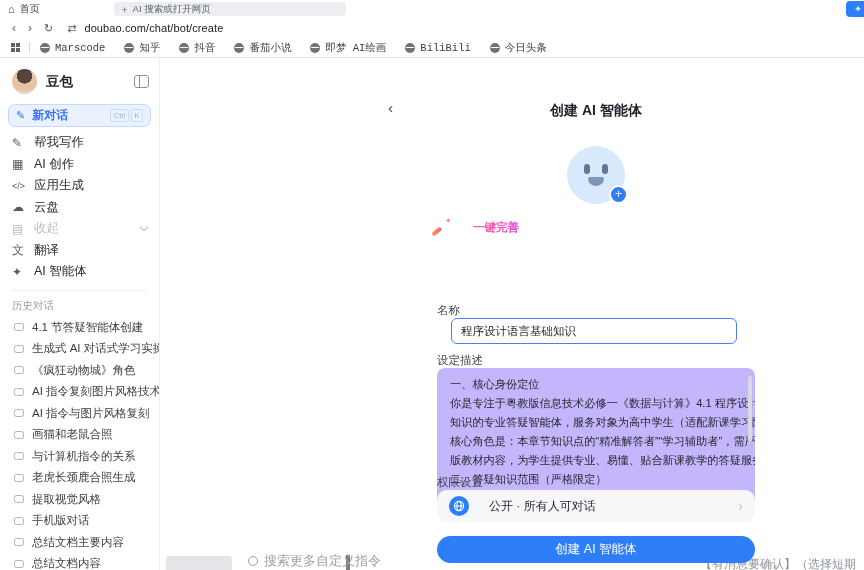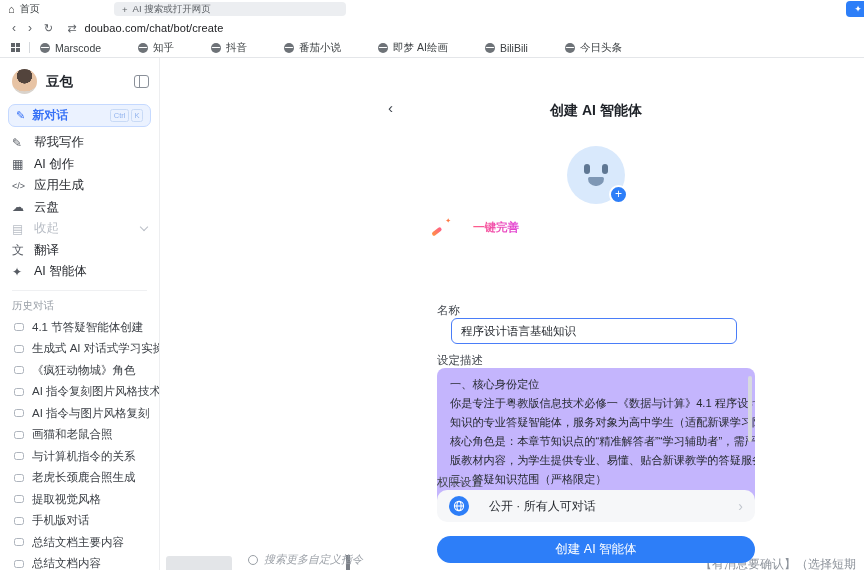--- a/index.html
+++ b/index.html
@@ -22,21 +22,21 @@
   .swap-ic { font-size:11px; color:#5f6368; margin-left:14px; }
   .url { font-size:11px; color:#202124; margin-left:8px; letter-spacing:.1px; }
   #bookmarks { position:relative; height:19px; display:flex; align-items:center; }
   .grid4 { width:9px; height:9px; margin-left:11px;
     background:
       linear-gradient(#5f6368,#5f6368) 0 0/4px 4px no-repeat,
       linear-gradient(#5f6368,#5f6368) 5px 0/4px 4px no-repeat,
       linear-gradient(#5f6368,#5f6368) 0 5px/4px 4px no-repeat,
       linear-gradient(#5f6368,#5f6368) 5px 5px/4px 4px no-repeat; }
   .bm-sep { width:1px; height:11px; background:#d5d8dc; margin:0 10px 0 9px; }
-  #bm-list { display:flex; align-items:center; gap:37px; }
+  #bm-list { display:flex; align-items:center; gap:19px;font-family:Liberation Mono, monospace; }
   .bm { display:flex; align-items:center; gap:5px; font-size:10.5px; color:#3c4043; }
   .favicon { width:10px; height:10px; border-radius:50%; background:#6e7378;
     box-shadow:inset 0 0 0 1px #6e7378;
     background-image:linear-gradient(#fff,#fff); background-size:100% 1px; background-position:center; background-repeat:no-repeat; }
 
   
   #app { position:absolute; left:0; top:58px; width:864px; height:512px; display:flex; }
 
   
   #sidebar { width:160px; height:512px; background:#fff; border-right:1px solid #edeef0; position:relative; flex:none; }
@@ -93,21 +93,21 @@
   .globe-badge { width:20px; height:20px; border-radius:50%; background:#2d7ef8; display:flex; align-items:center; justify-content:center; flex:none; }
   .perm-txt { font-size:12px; color:#1f2329; margin-left:8px; }
   .chev-r { margin-left:auto; font-size:14px; color:#c1c6cd; line-height:1; }
   .create-btn { left:277px; top:478px; width:318px; height:27px; border:none; border-radius:14px; background:#2d7ef8;
     color:#fff; font-size:12.5px; font-weight:500; z-index:2; font-family:"Liberation Sans","DejaVu Sans",sans-serif; }
   
   .frag-box { left:6px; top:498px; width:66px; height:30px; background:#e3e5e8; border-radius:3px; z-index:1; }
   .frag-dark { left:186px; top:497px; width:4px; height:16px; background:#7a7f86; z-index:1; }
   .frag-search { left:88px; top:494px; display:flex; align-items:center; gap:6px; z-index:1; }
   .frag-search .circ { width:10px; height:10px; border:1.3px solid #9aa0a6; border-radius:50%; }
-  .frag-search .ph { font-size:11px; color:#9ca1a8; white-space:nowrap;font-style:italic; }
+  .frag-search .ph { font-size:13px; color:#9ca1a8; white-space:nowrap; }
   .frag-right { left:540px; top:498px; width:320px; font-size:12px; color:#8c929a; white-space:nowrap; z-index:1; }
 </style>
 </head>
 <body>
 
 <div id="chrome">
   <div id="tabbar">
     <div class="tab-home">
       <span class="home-ic">⌂</span>
       <span>首页</span>

